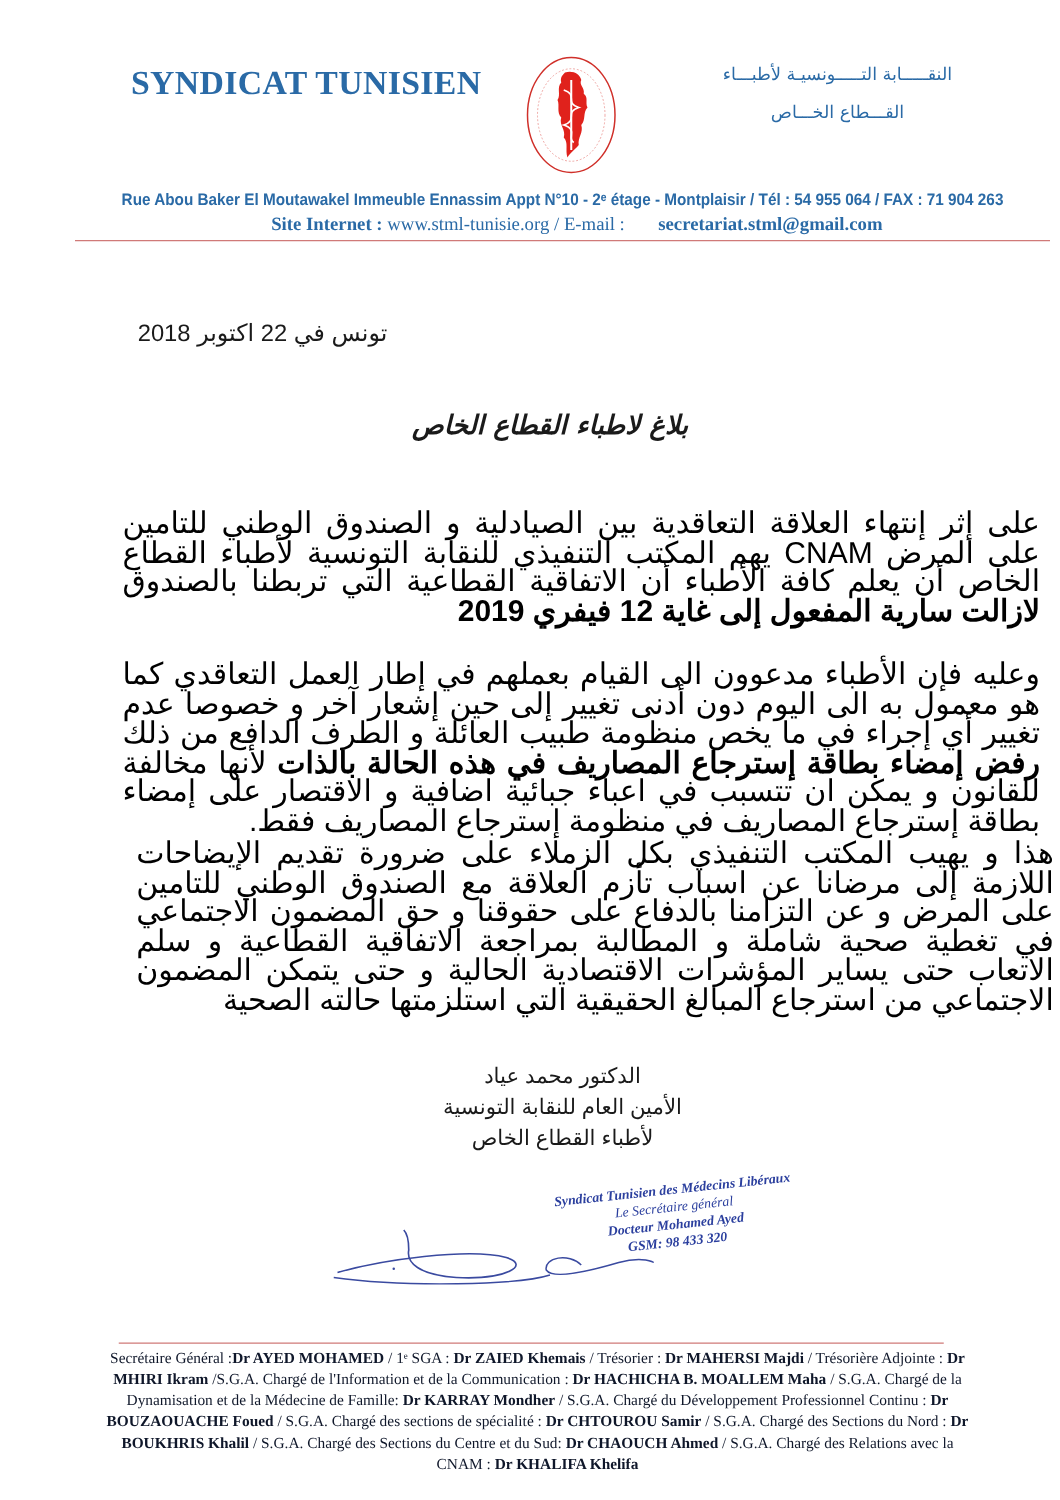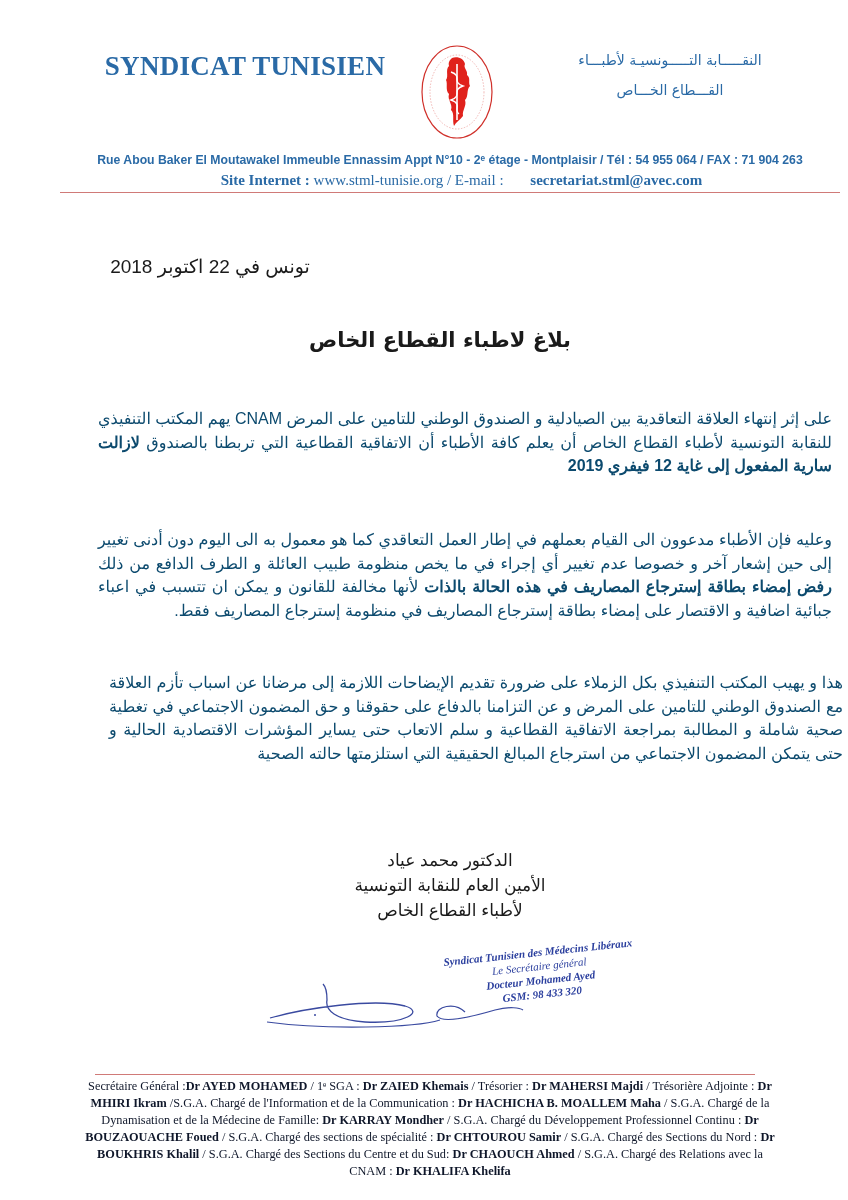--- a/index.html
+++ b/index.html
@@ -6,22 +6,22 @@
   body { width: 848px; height: 1200px; position: relative; overflow: hidden; font-family: "Liberation Serif", serif; color: #1a1a1a; }
   .abs { position: absolute; }
   .fr-title { left: 60px; top: 50px; width: 370px; text-align: center; color: #2a6aa6; font-family: "Liberation Serif", serif; font-weight: bold; font-size: 27px; line-height: 32px; letter-spacing: 0.3px; }
   .ar-title { left: 500px; top: 45px; width: 340px; text-align: center; direction: rtl; color: #2a6aa6; font-family: "DejaVu Sans", sans-serif; font-size: 14px; line-height: 30px; }
   .logo { left: 418px; top: 42px; width: 78px; height: 100px; }
   .addr { left: 60px; top: 152px; width: 780px; text-align: center; color: #2a6aa6; font-family: "Liberation Sans", sans-serif; font-size: 13.3px; font-weight: bold; transform: scaleX(0.92); transform-origin: center; white-space: nowrap; }
   .web { left: 60px; top: 172px; width: 780px; text-align: center; color: #2a6aa6; font-family: "Liberation Serif", serif; font-size: 15px; }
   .web b { font-weight: bold; margin-left: 23px; }
   .rule-top { left: 60px; top: 192px; width: 780px; height: 0; border-top: 1.5px solid #d07a78; }
   .date { left: 100px; top: 255px; width: 220px; text-align: center; direction: rtl; font-family: "Liberation Sans", sans-serif; font-size: 19px; }
-  .subject { left: 200px; top: 328px; width: 480px; text-align: center; direction: rtl; font-family: "DejaVu Sans", sans-serif; font-weight: bold; font-size: 21px; }
-  .para { left: 98px; width: 734px; direction: rtl; text-align: justify; text-align-last: right; font-family: "Liberation Sans", sans-serif; font-size: 16px; line-height: 23.5px; color: #0c4a6e; }
+  .subject { left: 200px; top: 328px; width: 480px; text-align: center; direction: rtl; font-family: "DejaVu Sans", sans-serif; font-weight: bold; font-size: 21px; font-style: italic; }
+  .para { left: 98px; width: 734px; direction: rtl; text-align: justify; text-align-last: right; font-family: "Liberation Sans", sans-serif; font-size: 24px; line-height: 23.5px; color: #000000; }
   .para b { font-weight: bold; }
   .p1 { top: 407px; }
   .p2 { top: 528px; }
   .p3 { top: 671px; margin-left: 11px; }
   .sign-block { left: 300px; top: 848px; width: 300px; text-align: center; direction: rtl; font-family: "Liberation Sans", sans-serif; font-size: 17px; line-height: 25px; }
   .stamp { left: 440px; top: 945px; width: 200px; text-align: center; color: #2b3f9e; font-family: "Liberation Serif", serif; font-style: italic; font-size: 11px; line-height: 14px; transform: rotate(-6deg); transform-origin: center; }
   .stamp .bold { font-weight: bold; }
   .sig { left: 265px; top: 980px; width: 260px; height: 50px; }
   .rule-bottom { left: 95px; top: 1074px; width: 660px; height: 0; border-top: 1px solid #d07a78; }
   .footer { left: 85px; top: 1078px; width: 690px; text-align: center; color: #0f172a; font-family: "Liberation Serif", serif; font-size: 12.3px; line-height: 17px; }
@@ -45,21 +45,21 @@
 </div>
 
 <div class="abs ar-title">
   <div>النقـــــابة التـــــونسيـة لأطبـــاء</div>
   <div>القـــطاع الخـــاص</div>
 </div>
 
 <div class="abs addr">Rue Abou Baker El Moutawakel Immeuble Ennassim Appt N°10 - 2ᵉ étage - Montplaisir   / Tél : 54 955 064 / FAX : 71 904 263</div>
 
 <div class="abs web">
-  <b>Site Internet : </b><span>www.stml-tunisie.org</span><span> /  E-mail : </span><b>secretariat.stml@avec.com</b>
+  <b>Site Internet : </b><span>www.stml-tunisie.org</span><span> /  E-mail : </span><b>secretariat.stml@gmail.com</b>
 </div>
 
 <div class="abs rule-top"></div>
 
 <div class="abs date">تونس في  22 اكتوبر 2018</div>
 
 <div class="abs subject">بلاغ  لاطباء القطاع الخاص</div>
 
 <div class="abs para p1">
   <span>على إثر إنتهاء العلاقة التعاقدية بين الصيادلية و الصندوق الوطني للتامين على المرض CNAM يهم المكتب التنفيذي للنقابة التونسية لأطباء القطاع الخاص أن يعلم كافة الأطباء أن الاتفاقية القطاعية التي تربطنا بالصندوق </span><b>لازالت سارية المفعول إلى غاية 12 فيفري 2019</b>

